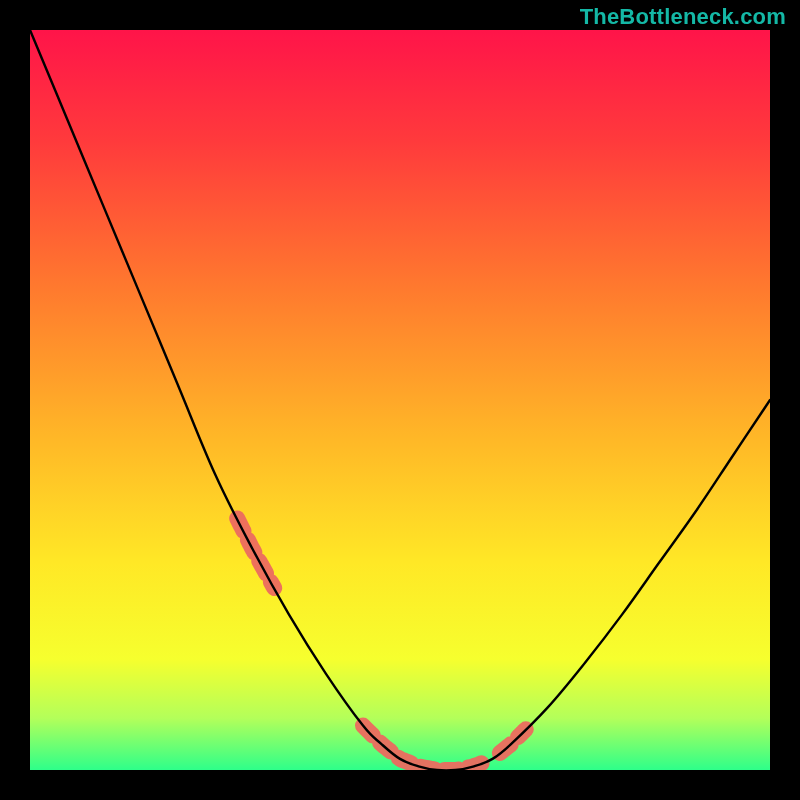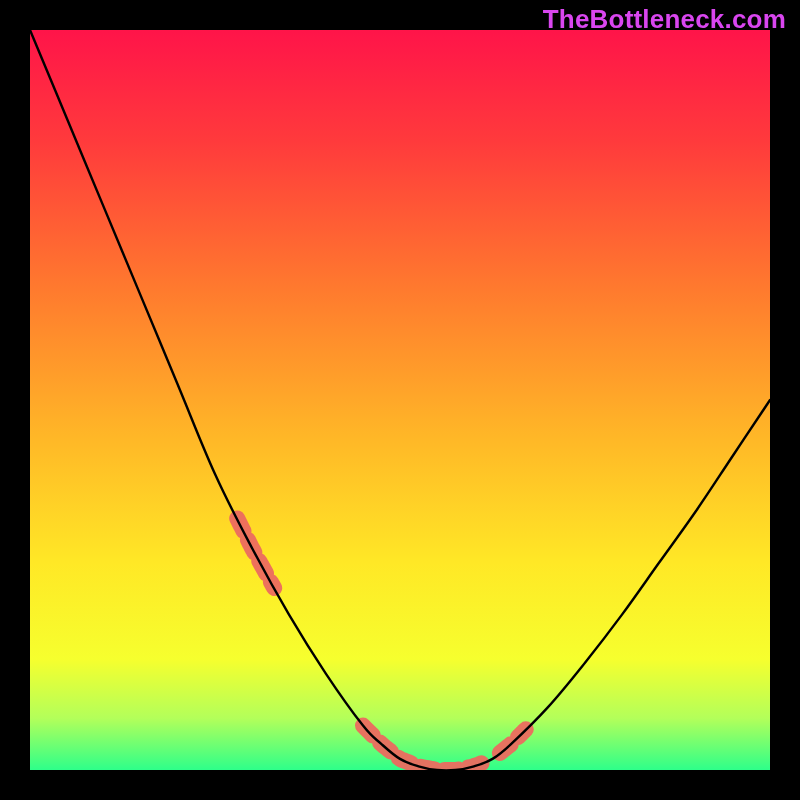--- a/index.html
+++ b/index.html
@@ -16,22 +16,22 @@
     width: 800px;
     height: 800px;
   }
   svg {
     display: block;
   }
   .watermark {
     position: absolute;
     top: 4px;
     right: 14px;
-    font-size: 26px;
-    color: #d946ef;
+    font-size: 22px;
+    color: #14b8a6;
     font-weight: 600;
     letter-spacing: 0.2px;
     user-select: none;
   }
 </style>
 </head>
 <body>
 
 <div class="chart-container">
   <svg id="chart-svg" width="800" height="800" viewBox="0 0 800 800">

